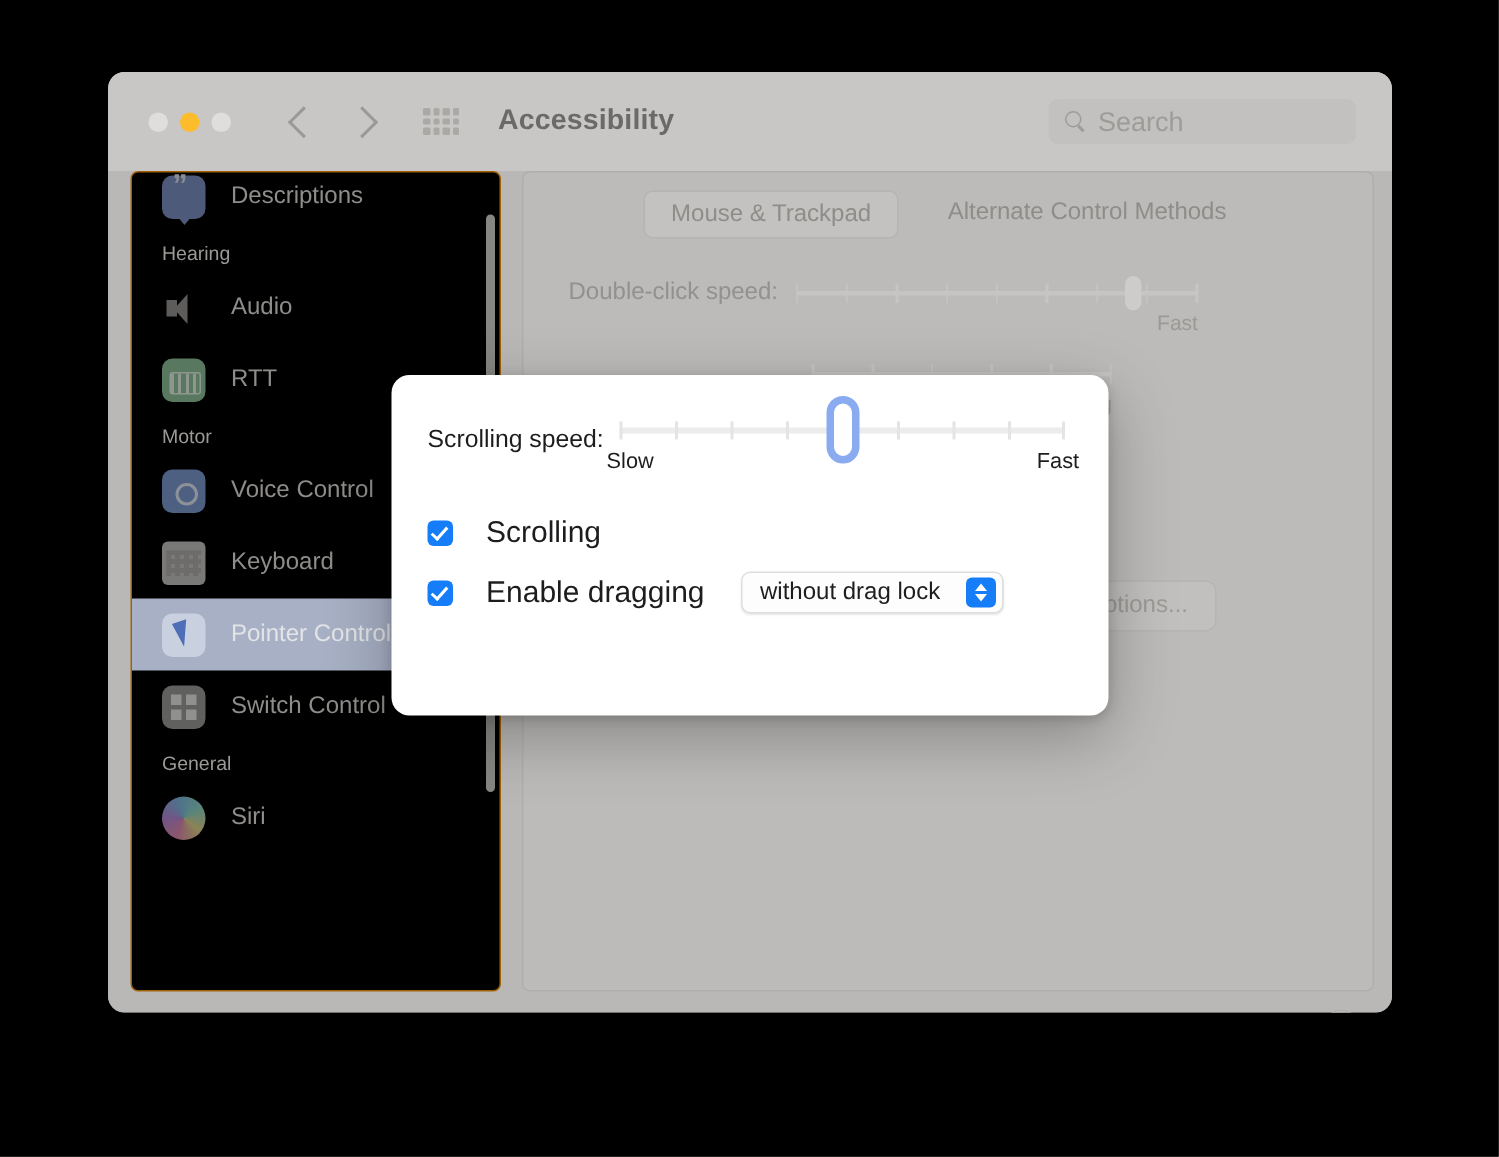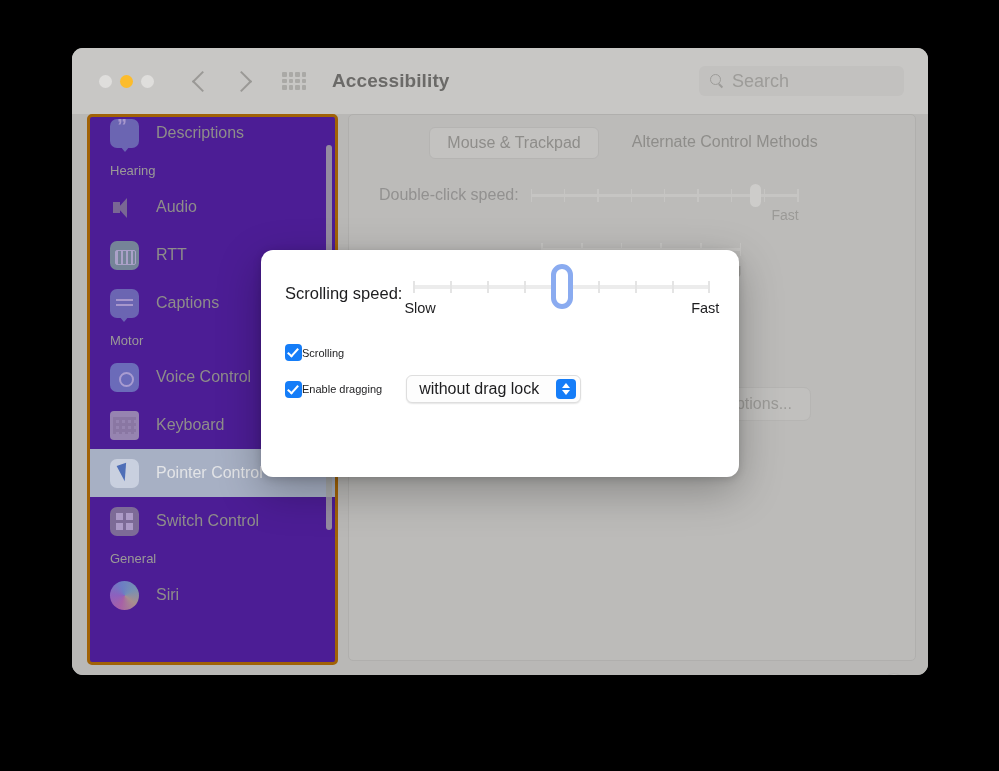--- a/index.html
+++ b/index.html
@@ -146,22 +146,22 @@
     background: #b9b8b6;
   }
 
   
   #sidebar {
     position: absolute;
     left: 15px;
     top: 0px;
     width: 245px;
     height: 545px;
-    background: #4c1d95;
-    border: 3px solid #a16207;
+    background: #000000;
+    border: 1px solid #a16207;
     border-radius: 5px;
     overflow: hidden;
   }
   .side-row {
     display: flex;
     align-items: center;
     height: 48px;
     padding-left: 20px;
     box-sizing: border-box;
   }
@@ -532,22 +532,22 @@
   .checkbox::after {
     content: "";
     position: absolute;
     left: 5px; top: 2px;
     width: 4px; height: 9px;
     border-right: 2.2px solid #fff;
     border-bottom: 2.2px solid #fff;
     transform: rotate(42deg);
   }
   .check-label {
-    margin-left: 0;
-    font-size: 11px;
+    margin-left: 22px;
+    font-size: 20px;
     color: #1d1d1f;
     white-space: nowrap;
   }
 
   .popup {
     height: 28px;
     border-radius: 6px;
     background: #fdfdfd;
     border: 1px solid #dedede;
     box-shadow: 0 1px 1.5px rgba(0,0,0,0.10);
@@ -673,24 +673,20 @@
         <div class="side-row">
           <span class="side-icon ic-audio"></span>
           <span class="side-label">Audio</span>
         </div>
 
         <div class="side-row">
           <span class="side-icon ic-rtt"></span>
           <span class="side-label">RTT</span>
         </div>
 
-        <div class="side-row">
-          <span class="side-icon ic-captions"></span>
-          <span class="side-label">Captions</span>
-        </div>
 
         <div class="side-header">Motor</div>
 
         <div class="side-row">
           <span class="side-icon ic-voicecontrol"></span>
           <span class="side-label">Voice Control</span>
         </div>
 
         <div class="side-row">
           <span class="side-icon ic-keyboard"></span>

